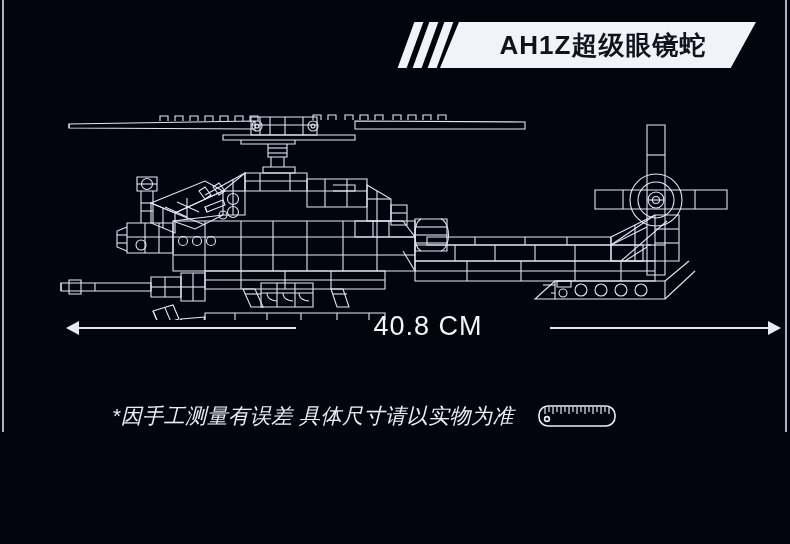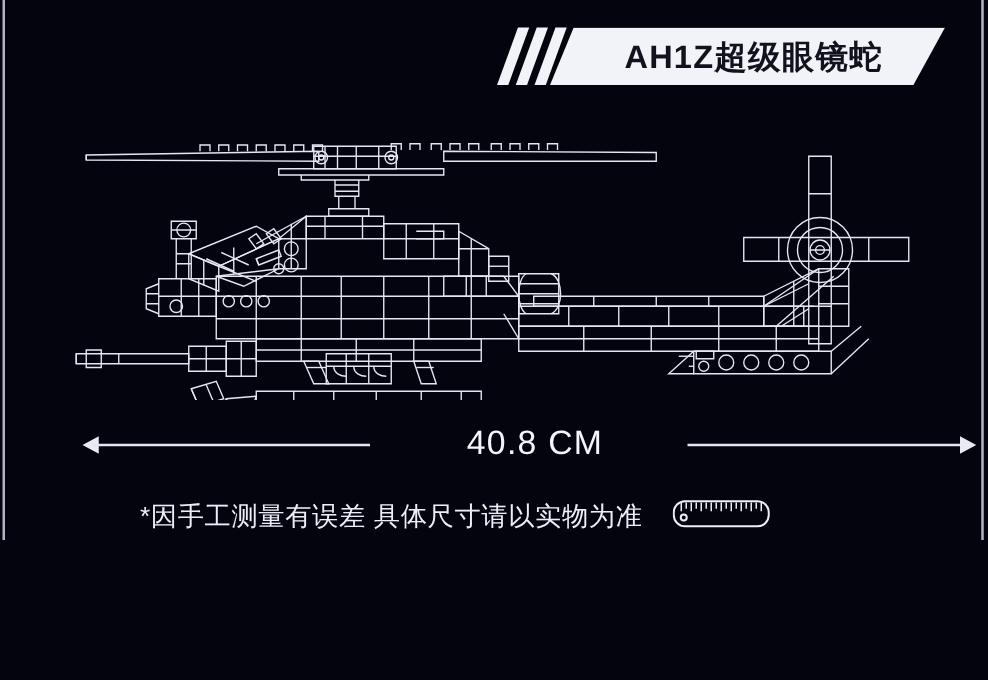--- a/index.html
+++ b/index.html
@@ -26,36 +26,36 @@
   .banner-text{position:absolute;left:44px;top:4px;width:316px;height:46px;
       display:flex;align-items:center;justify-content:center;
       color:#11121d;font-size:26px;font-weight:700;letter-spacing:1px;
       padding-left:10px;box-sizing:border-box;}
 
   
   .blueprint{position:absolute;left:55px;top:95px;width:690px;height:225px;}
   .blueprint svg{display:block;width:690px;height:225px;}
 
   
-  .dim-row{position:absolute;left:60px;top:305px;width:675px;height:42px;margin-top:28px;}
+  .dim-row{position:absolute;left:60px;top:305px;width:675px;height:42px;}
   .dim-line-l{position:absolute;left:14px;top:22px;width:222px;height:2px;background:#e3e5f0;}
   .dim-line-r{position:absolute;left:490px;top:22px;width:222px;height:2px;background:#e3e5f0;}
   .arrow-l{position:absolute;left:6px;top:16px;width:0;height:0;
        border-top:7px solid transparent;border-bottom:7px solid transparent;
        border-right:13px solid #e9ebf4;}
   .arrow-r{position:absolute;left:708px;top:16px;width:0;height:0;
        border-top:7px solid transparent;border-bottom:7px solid transparent;
        border-left:13px solid #e9ebf4;}
   .dim-text{position:absolute;left:246px;top:0px;width:244px;height:42px;
        display:flex;align-items:center;justify-content:center;
        color:#f4f5fa;font-size:27px;letter-spacing:1px;}
 
   
   .note-row{position:absolute;left:112px;top:399px;height:34px;
-       display:flex;gap:24px;}
+       display:flex;align-items:center;gap:24px;font-style:italic;}
   .note-text{color:#eceef7;font-size:21px;letter-spacing:.5px;white-space:nowrap;}
   .ruler-icon{position:relative;width:78px;height:24px;}
   .ruler-icon svg{display:block;}
 </style>
 </head>
 <body>
 
 <div id="stage">
 
   <div class="frame-v-left"></div>

